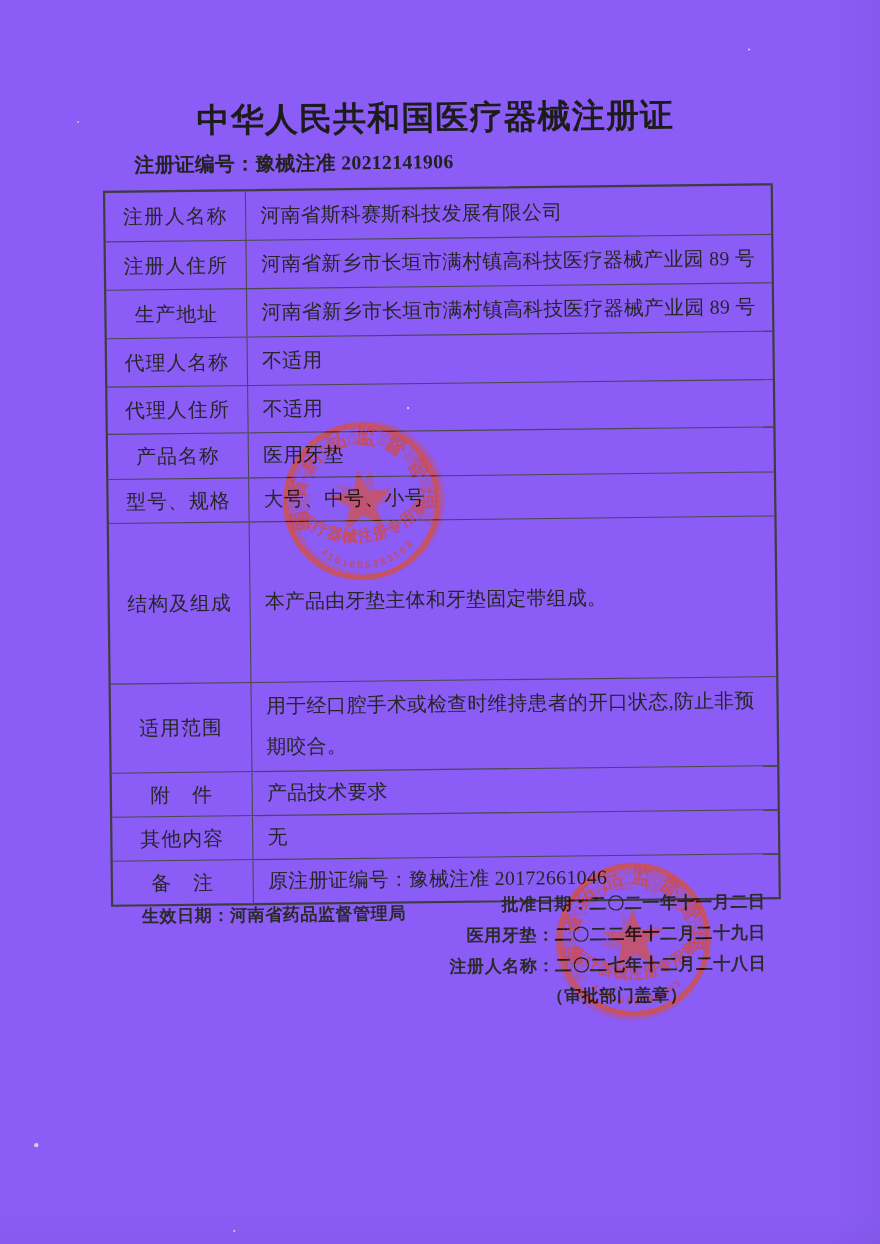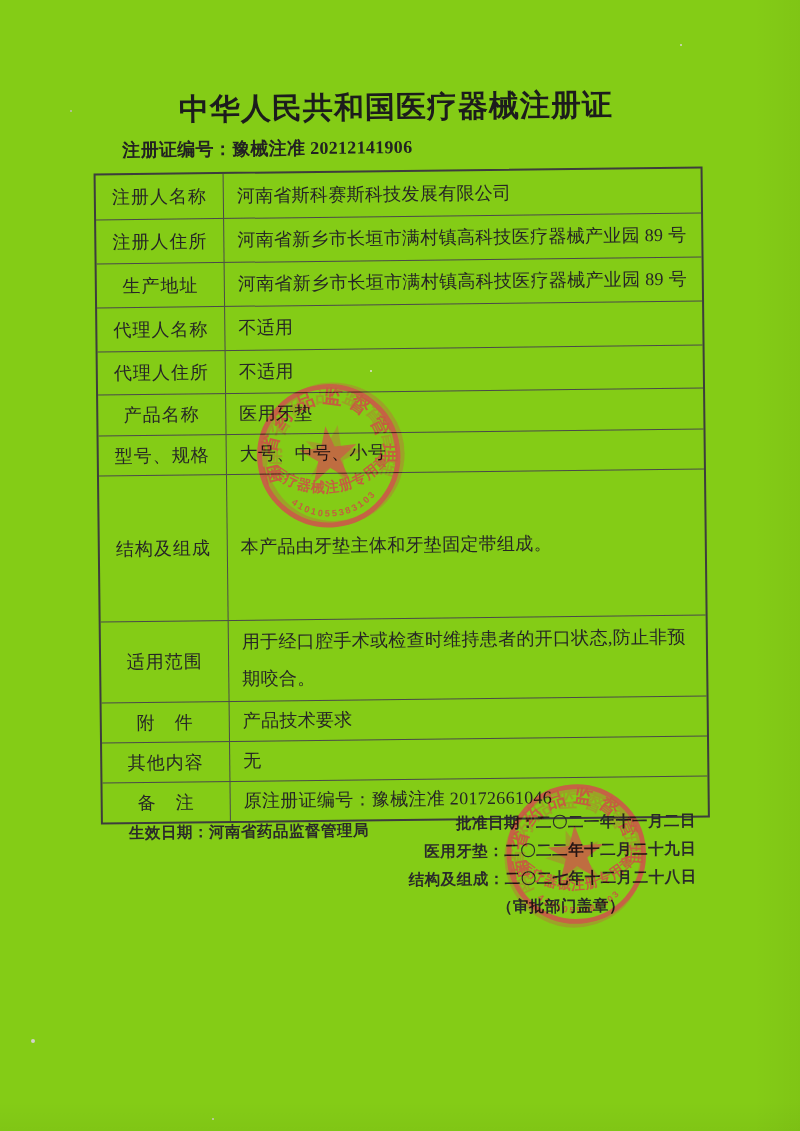--- a/index.html
+++ b/index.html
@@ -2,21 +2,21 @@
 <html><head>
 <meta charset="utf-8">
 <style>
   html,body{margin:0;padding:0;}
   body{
     width:800px;height:1131px;position:relative;overflow:hidden;
     background:#fbfbf9;
     font-family:"Liberation Serif","DejaVu Serif",serif;
     color:#2d2d2d;
   }
-  .sheet{position:absolute;inset:0;background:#84cc16;}
+  .sheet{position:absolute;inset:0;background:#8b5cf6;}
   .scan-shade-right{position:absolute;top:0;right:0;width:46px;height:100%;
     background:linear-gradient(to right,rgba(0,0,0,0),rgba(0,0,0,0.035));pointer-events:none;}
   .scan-shade-bottom{position:absolute;left:0;bottom:0;width:100%;height:30px;
     background:linear-gradient(to bottom,rgba(0,0,0,0),rgba(0,0,0,0.03));pointer-events:none;}
   .speck{position:absolute;width:2px;height:2px;background:#bdbdb8;border-radius:50%;
     box-shadow:142px 1008px 0 0 #c8c8c2, -38px 930px 0 1px #d3d3cd, 610px -66px 0 0 #d6d6d0, 300px 260px 0 0 #e0e0da;}
   .content{position:absolute;inset:0;transform:rotate(-0.65deg);transform-origin:50% 42%;}
 
   .page-title{
     position:absolute;top:87px;left:0;width:100%;text-align:center;
@@ -123,21 +123,21 @@
       </div>
     </div>
 
     <div class="approval-line">
       <span>生效日期：</span><span>河南省药品监督管理局</span>
     </div>
 
     <div class="dates-block">
       <div><span>批准日期：</span><span>二〇二一年十一月二日</span></div>
       <div><span>医用牙垫：</span><span>二〇二二年十二月二十九日</span></div>
-      <div><span>结构及组成：</span><span>二〇二七年十二月二十八日</span></div>
+      <div><span>注册人名称：</span><span>二〇二七年十二月二十八日</span></div>
       <div class="seal-note">（审批部门盖章）</div>
     </div>
 
     <div class="stamp stamp-mid">
       <svg viewBox="0 0 200 200">
         <defs>
           <path id="m-top" d="M 34.2,123.9 A 70,70 0 1 1 165.8,123.9" fill="none"></path>
           <path id="m-cap" d="M 22,115 A 110,110 0 0 0 178,115" fill="none"></path>
           <path id="m-num" d="M 27.5,133.8 A 80,80 0 0 0 172.5,133.8" fill="none"></path>
         </defs>

